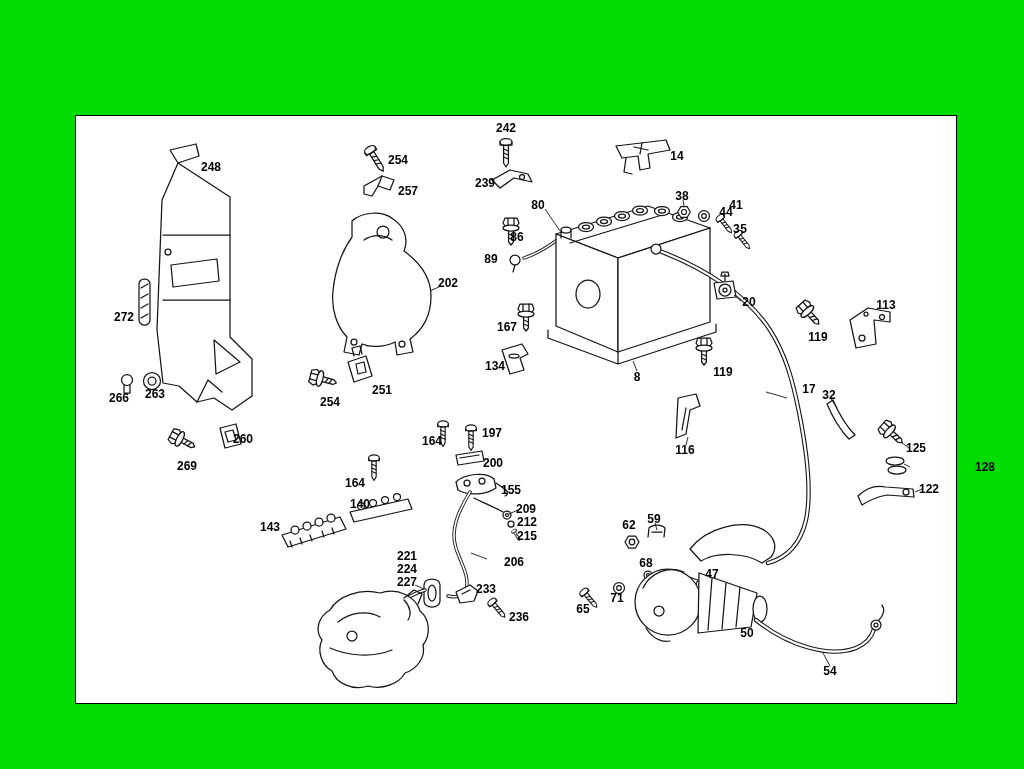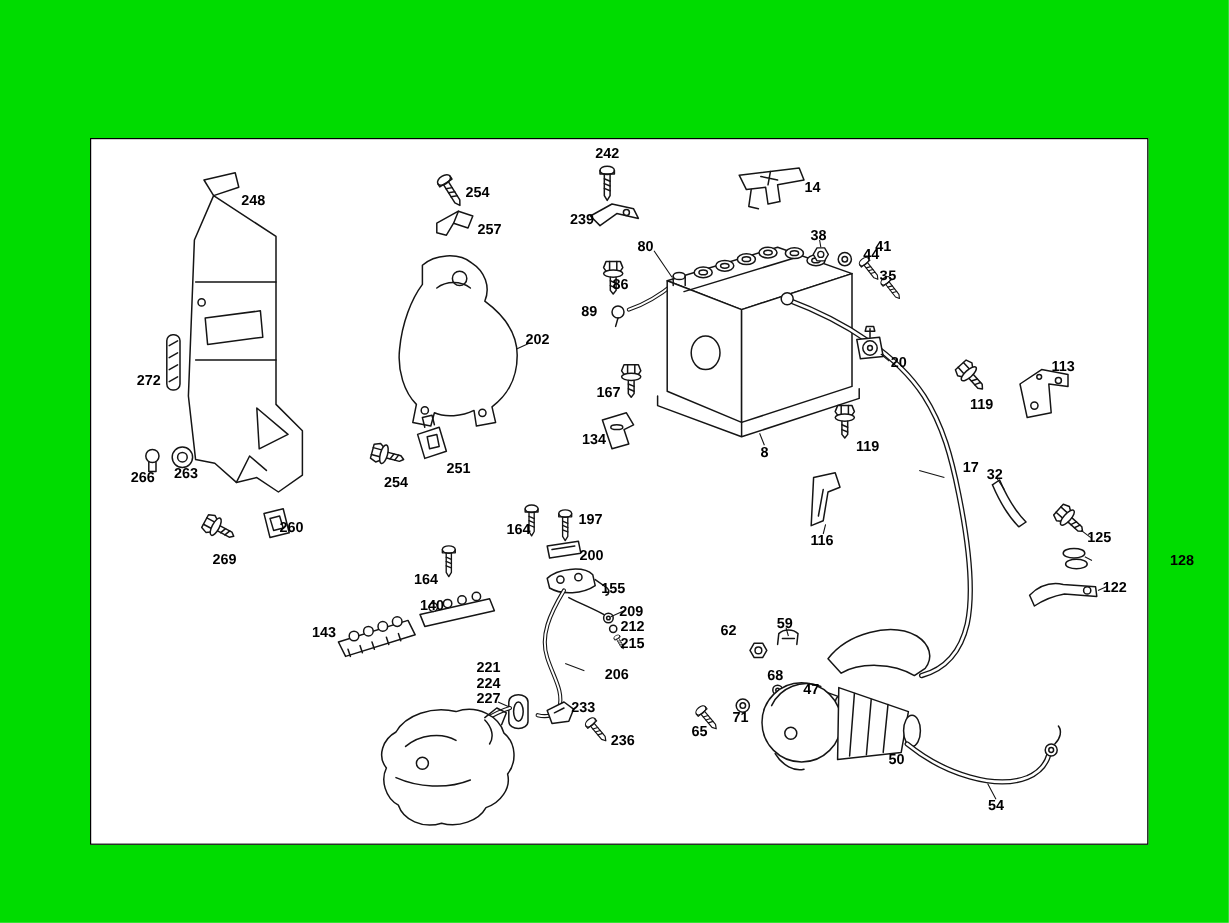--- a/index.html
+++ b/index.html
@@ -330,28 +330,28 @@
       <div class="part-label" style="left: 492px; top: 433px; color: rgb(0, 0, 0);">197</div>
       <div class="part-label" style="left: 493px; top: 463px; color: rgb(0, 0, 0);">200</div>
       <div class="part-label" style="left: 929px; top: 489px; color: rgb(0, 0, 0);">122</div>
       <div class="part-label" style="left: 511px; top: 490px; color: rgb(0, 0, 0);">155</div>
       <div class="part-label" style="left: 355px; top: 483px; color: rgb(0, 0, 0);">164</div>
       <div class="part-label" style="left: 360px; top: 504px; color: rgb(0, 0, 0);">140</div>
       <div class="part-label" style="left: 526px; top: 509px; color: rgb(0, 0, 0);">209</div>
       <div class="part-label" style="left: 527px; top: 522px; color: rgb(0, 0, 0);">212</div>
       <div class="part-label" style="left: 527px; top: 536px; color: rgb(0, 0, 0);">215</div>
       <div class="part-label" style="left: 270px; top: 527px; color: rgb(0, 0, 0);">143</div>
-      <div class="part-label" style="left: 601px; top: 525px; color: rgb(0, 0, 0); padding-left: 12px;">62</div>
+      <div class="part-label" style="left: 623px; top: 525px; color: rgb(0, 0, 0); padding-left: 12px;">62</div>
       <div class="part-label" style="left: 654px; top: 519px; color: rgb(0, 0, 0);">59</div>
       <div class="part-label" style="left: 407px; top: 556px; color: rgb(0, 0, 0);">221</div>
       <div class="part-label" style="left: 407px; top: 569px; color: rgb(0, 0, 0);">224</div>
       <div class="part-label" style="left: 407px; top: 582px; color: rgb(0, 0, 0);">227</div>
       <div class="part-label" style="left: 490px; top: 562px; color: rgb(0, 0, 0); margin-left: 24px;">206</div>
       <div class="part-label" style="left: 646px; top: 563px; color: rgb(0, 0, 0);">68</div>
-      <div class="part-label" style="left: 676px; top: 574px; color: rgb(0, 0, 0);">47</div>
+      <div class="part-label" style="left: 712px; top: 574px; color: rgb(0, 0, 0);">47</div>
       <div class="part-label" style="left: 486px; top: 589px; color: rgb(0, 0, 0);">233</div>
       <div class="part-label" style="left: 583px; top: 609px; color: rgb(0, 0, 0);">65</div>
       <div class="part-label" style="left: 617px; top: 598px; color: rgb(0, 0, 0);">71</div>
       <div class="part-label" style="left: 519px; top: 617px; color: rgb(0, 0, 0);">236</div>
       <div class="part-label" style="left: 747px; top: 633px; color: rgb(0, 0, 0);">50</div>
       <div class="part-label" style="left: 830px; top: 671px; color: rgb(0, 0, 0);">54</div>
       <div class="part-label" style="left: 685px; top: 450px; color: rgb(0, 0, 0);">116</div>
     </div>
 </div>
 

